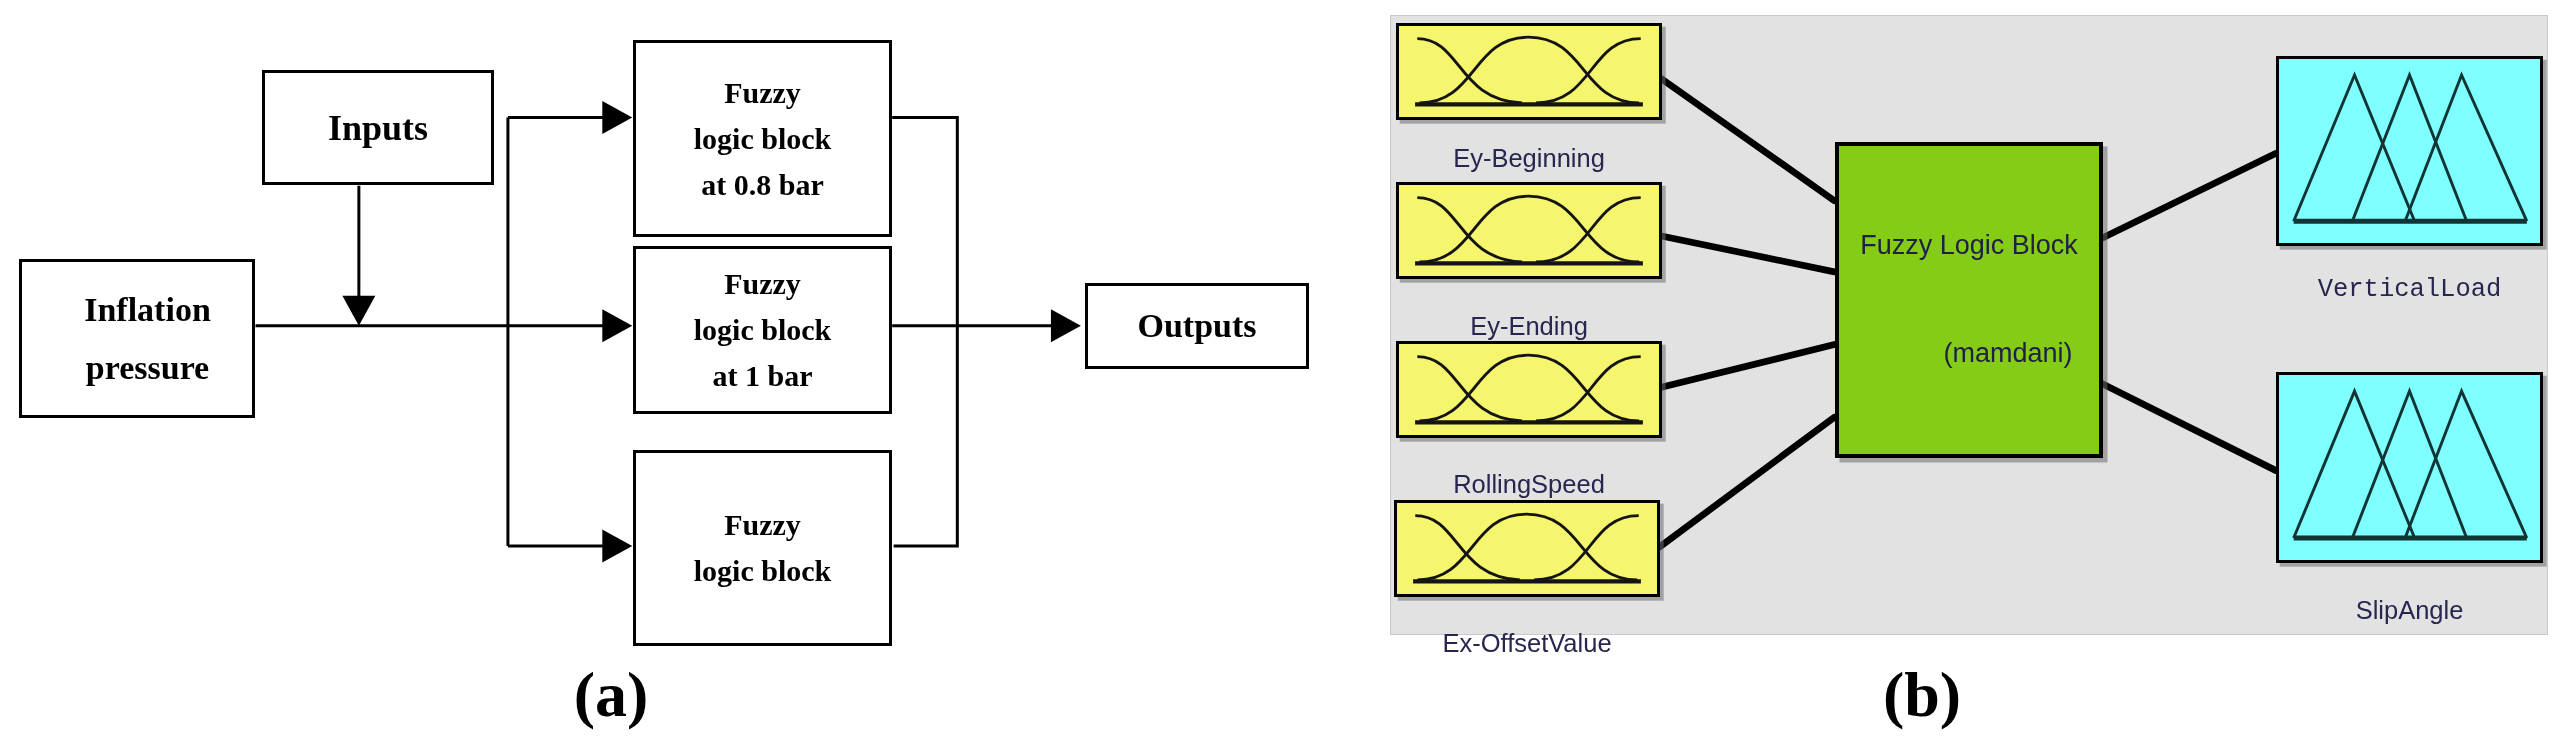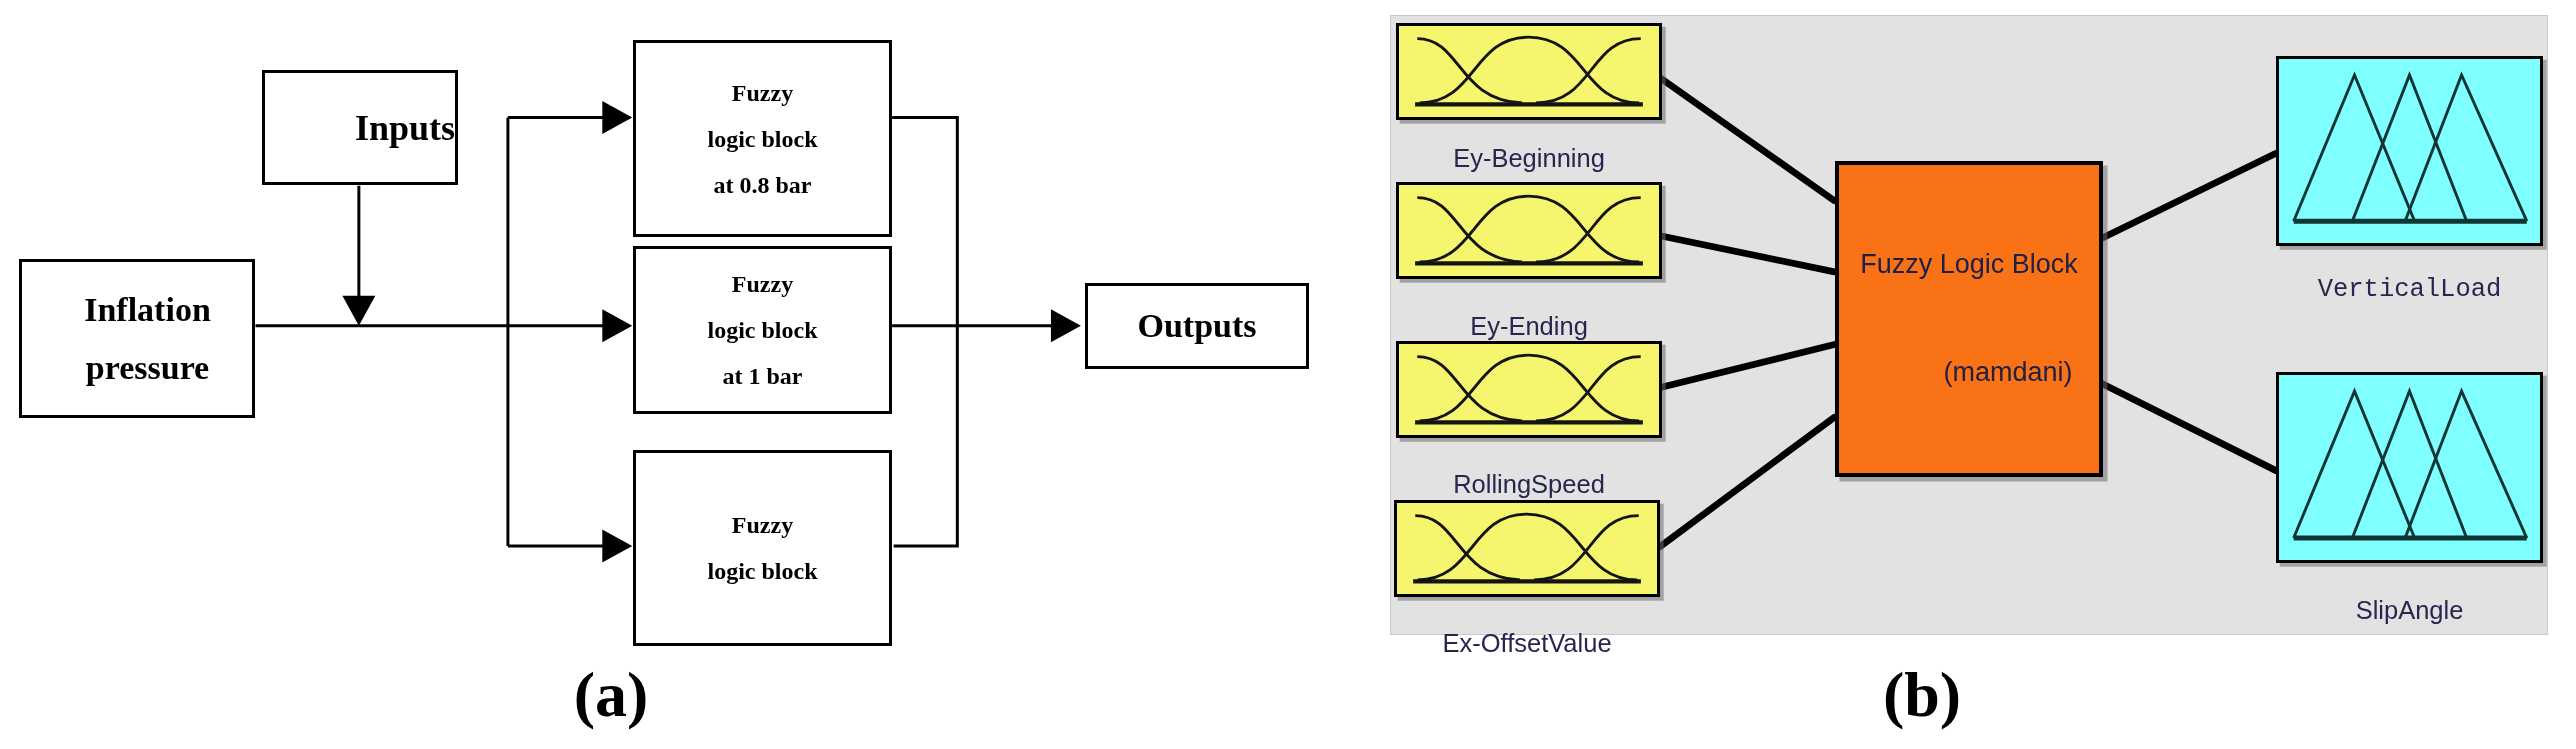--- a/index.html
+++ b/index.html
@@ -26,21 +26,21 @@
     background:#fff;
     color:#000;
     font-weight:700;
     text-align:center;
     display:flex;
     flex-direction:column;
     justify-content:center;
     z-index:3;
   }
   .a-box .ln{display:block;}
-  .fz{font-size:24px;line-height:46px;}
+  .fz{font-size:30px;line-height:46px;}
   .caption{
     position:absolute;
     font-weight:700;
     font-size:64px;
     color:#000;
     text-align:center;
     z-index:3;
     font-family:"Liberation Serif", serif;
   }
   
@@ -62,22 +62,22 @@
     position:absolute;
     font-family:"Liberation Sans", sans-serif;
     font-size:25.5px;
     font-weight:400;
     color:var(--blabel-color);
     text-align:center;
     z-index:3;
     margin-top:20px;
   }
   #center-block{
-    left:1835px;top:161px;width:268px;height:316px;
-    background:#f97316;
+    left:1835px;top:142px;width:268px;height:316px;
+    background:#84cc16;
     border:4.5px solid #000;
     box-shadow:4.5px 4.5px 0 rgba(110,110,110,0.55);
     z-index:3;
   }
   #center-block .cb-title, #center-block .cb-sub{
     position:absolute;left:0;width:100%;
     text-align:center;
     font-family:"Liberation Sans", sans-serif;
     font-size:27px;
     color:#202045;
@@ -116,21 +116,21 @@
     <g stroke="#000" stroke-width="9" fill="none" stroke-linecap="round">
       <path d="M2217,105 L2448,268"></path>
       <path d="M2217,315 L2448,363"></path>
       <path d="M2217,517 L2448,460"></path>
       <path d="M2215,730 L2448,557"></path>
       <path d="M2805,318 L3037,205"></path>
       <path d="M2805,512 L3037,628"></path>
     </g>
   </svg>
 
-  <div class="abs a-box" style="left:262px;top:70px;width:196px;height:115px;font-size:36px;text-align:right;">
+  <div class="abs a-box" style="left:262px;top:70px;width:232px;height:115px;font-size:36px;">
     <span class="ln">Inputs</span>
   </div>
 
   <div class="abs a-box" style="left:19px;top:259px;width:236px;height:159px;font-size:34px;line-height:58px;padding-left:21px;">
     <span class="ln">Inflation</span>
     <span class="ln">pressure</span>
   </div>
 
   <div class="abs a-box fz" style="left:633px;top:40px;width:259px;height:197px;">
     <span class="ln">Fuzzy</span>

